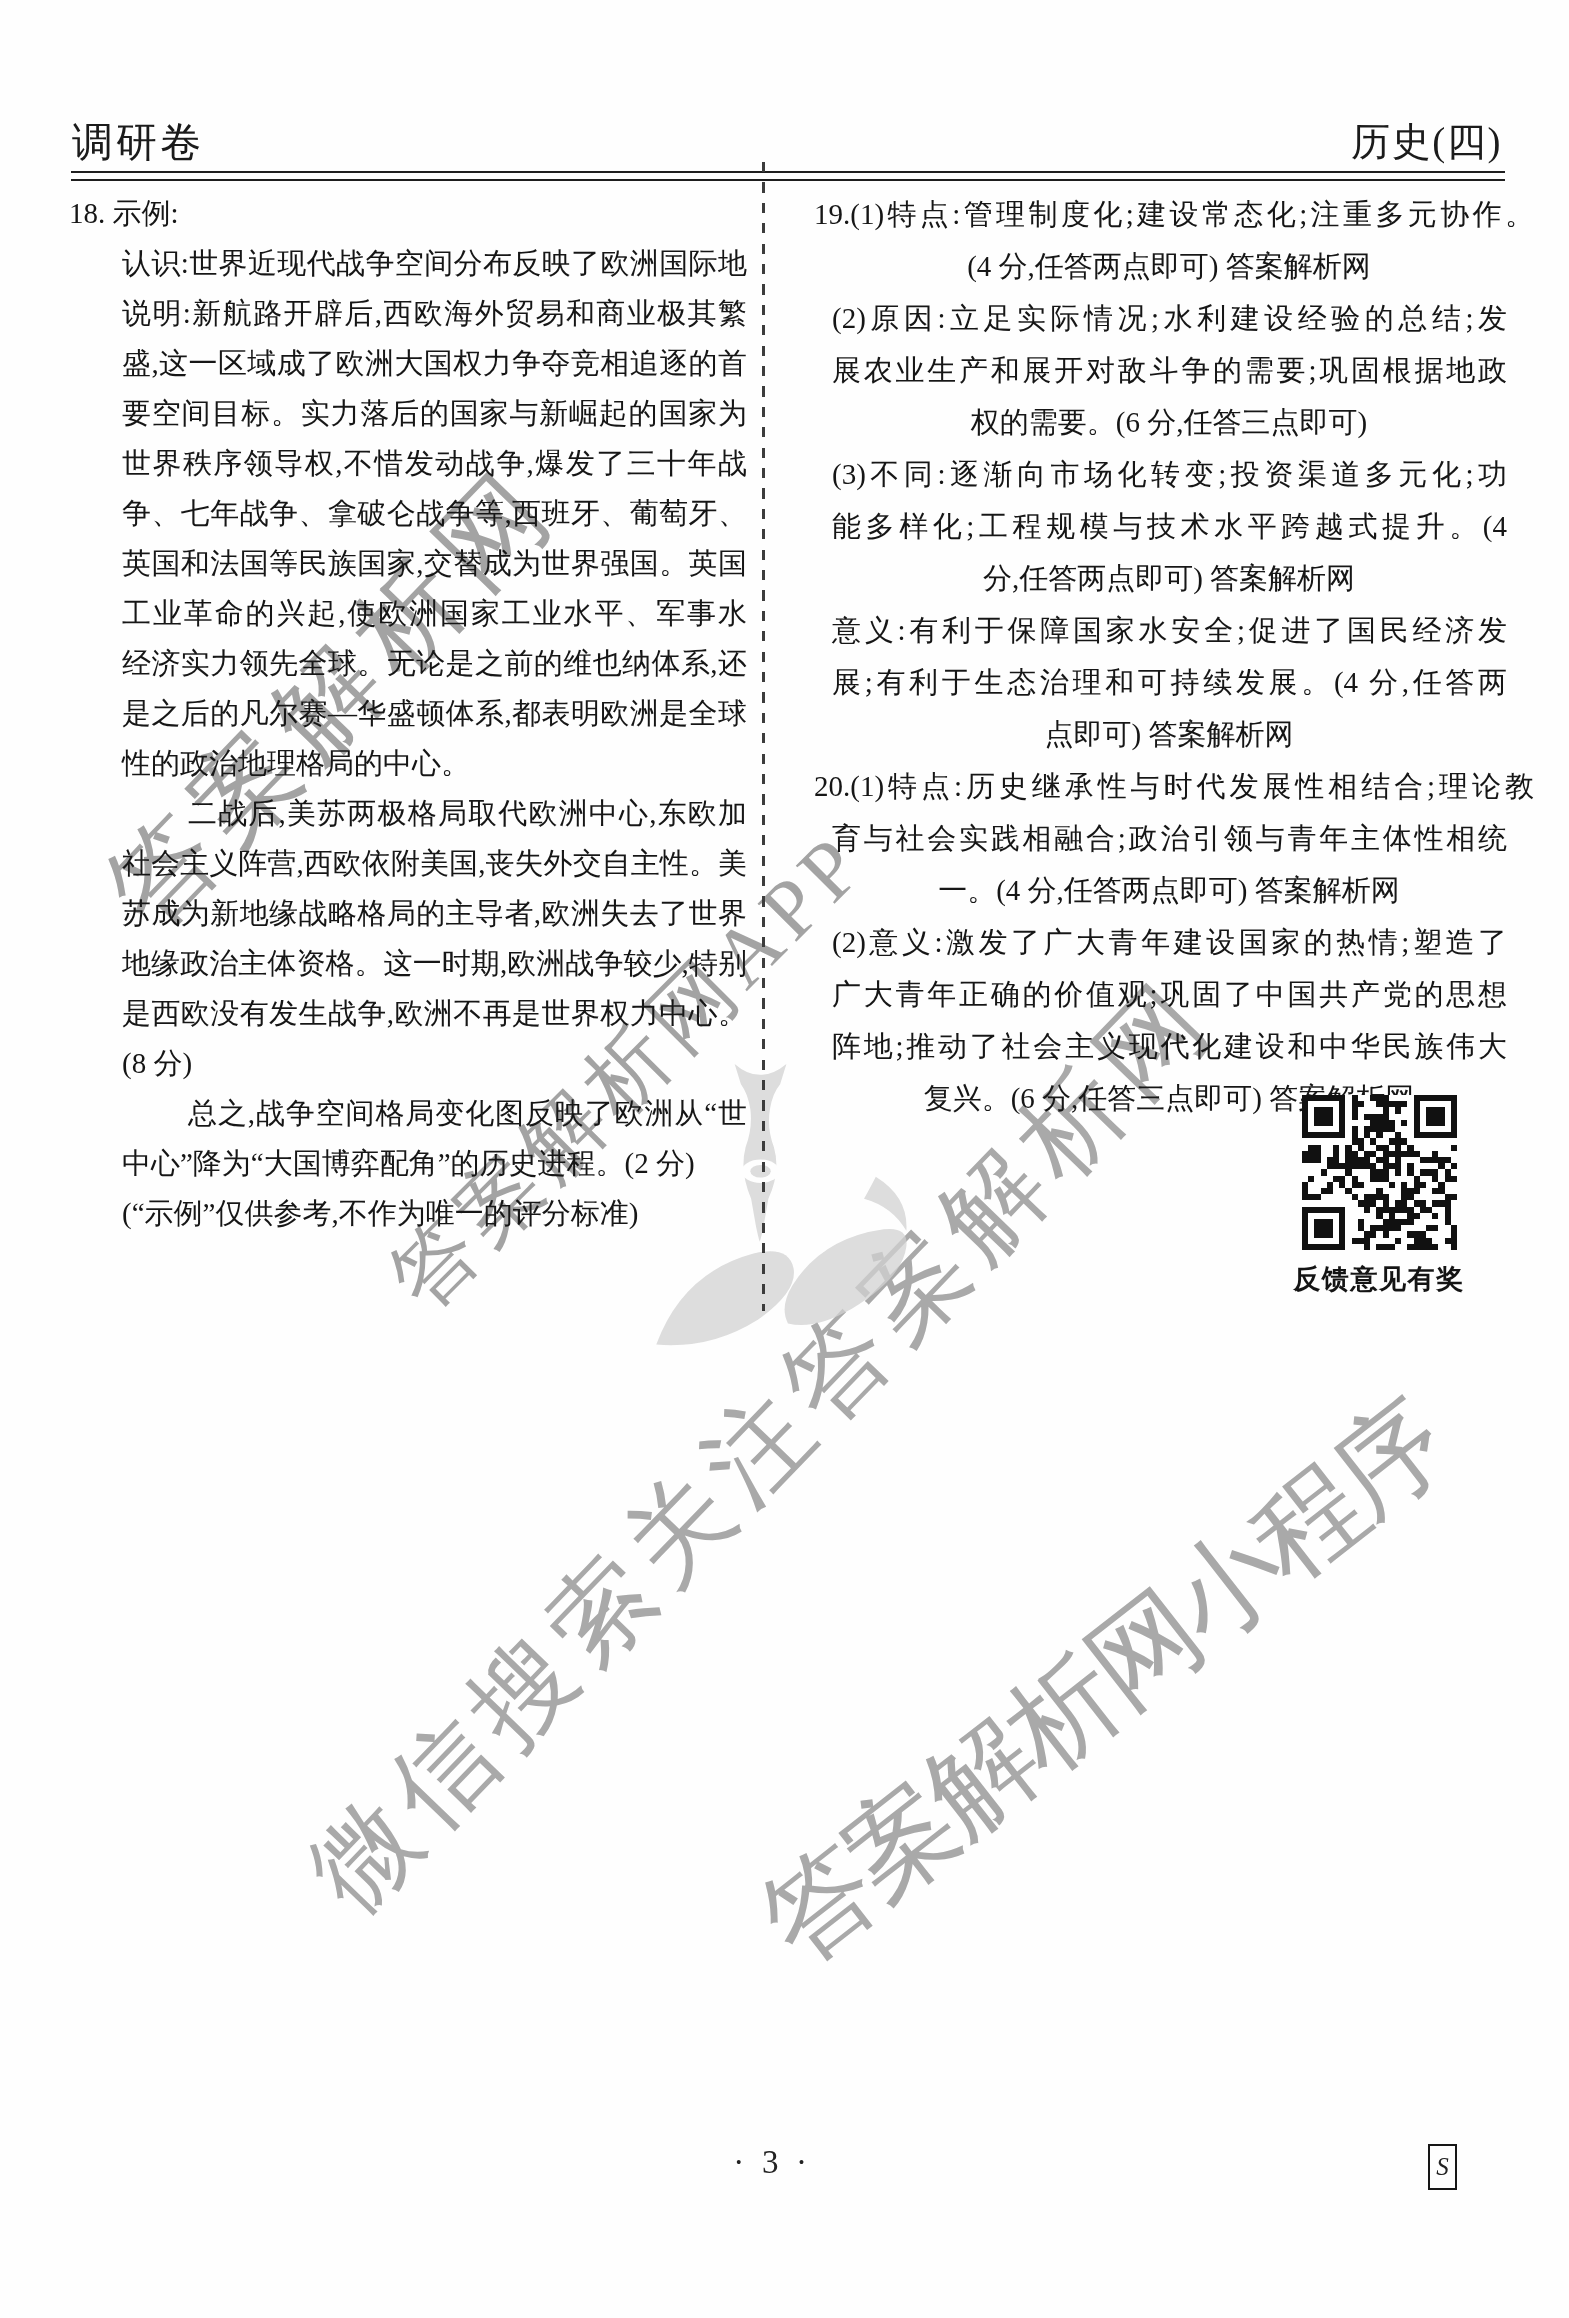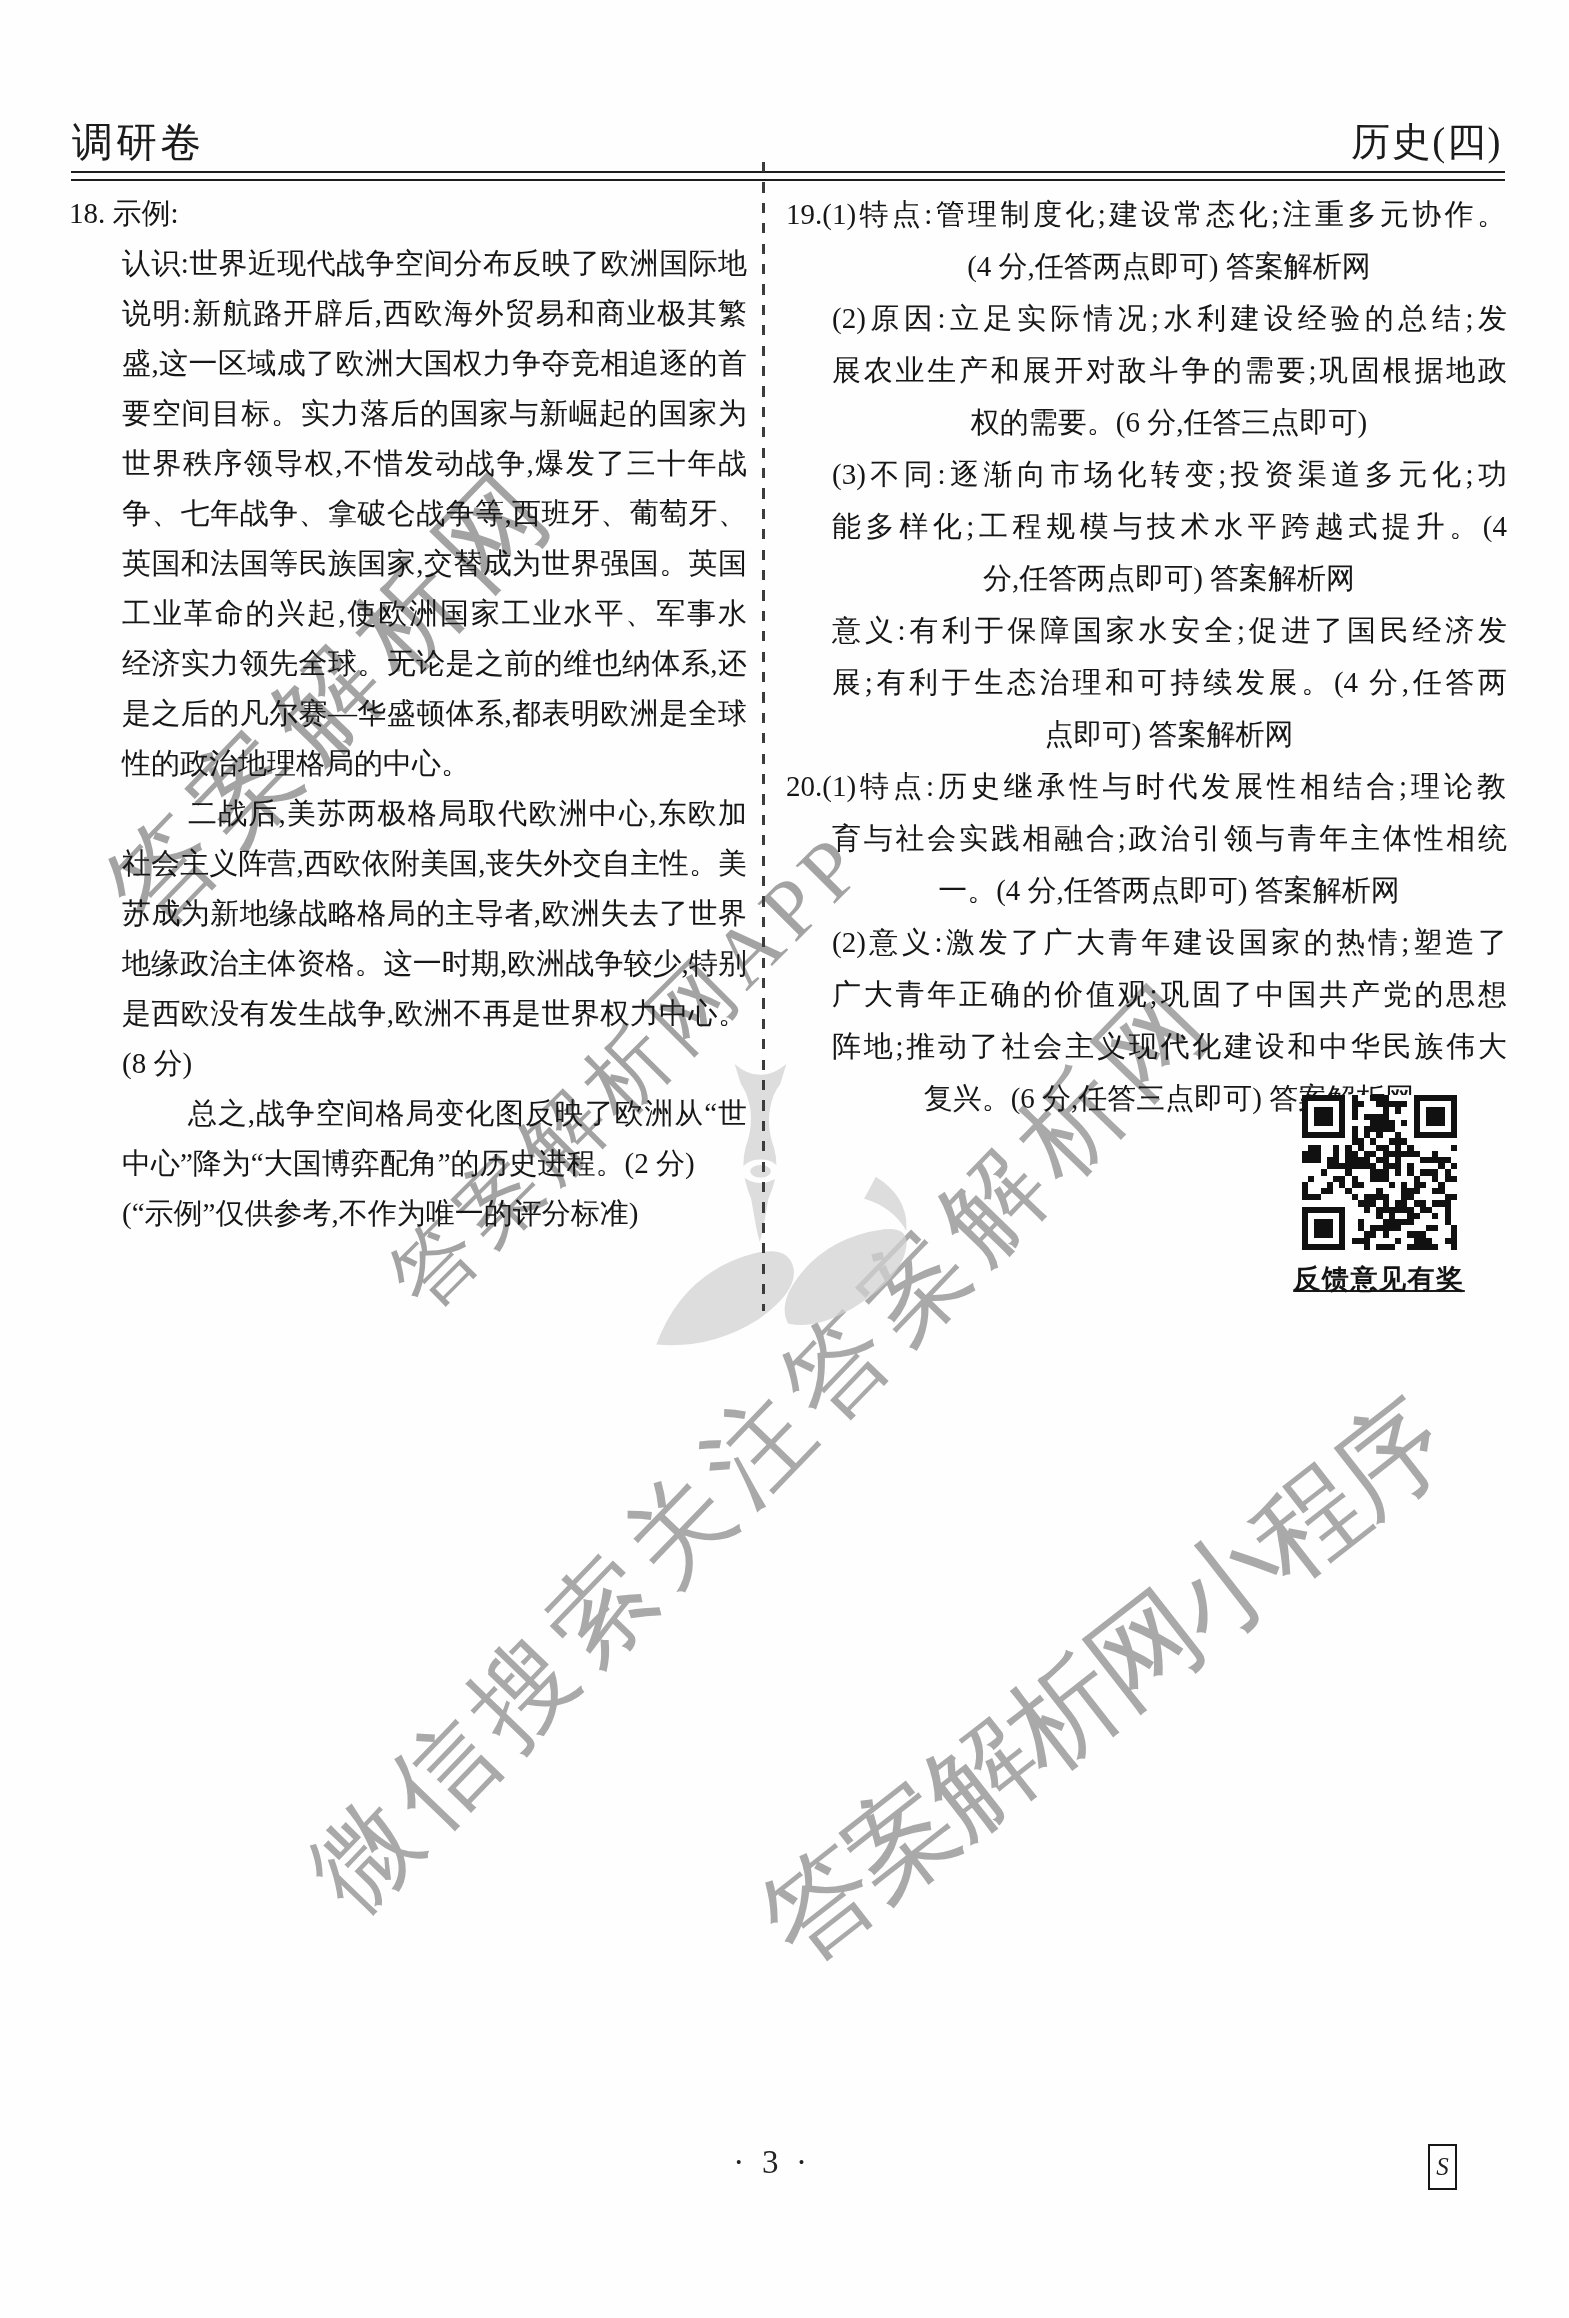--- a/index.html
+++ b/index.html
@@ -21,37 +21,37 @@
   .line{white-space:nowrap; font-size:29px; color:#161616;}
   .col-left  .line{line-height:50px; height:50px;}
   .col-right .line{line-height:52px; height:52px;}
   .col-left  .line.ind-body{padding-left:53px;}
   .col-left  .line.ind-para{padding-left:119px;}
   .col-right .line.ind-body{padding-left:46px;text-align:center;}
   .line.full{text-align:justify; text-align-last:justify; text-justify:inter-character; white-space:normal; overflow:hidden;}
   .col-left  .line.full{width:625px;}
   .col-left  .line.full.ind-para{width:559px;}
   .col-right .line.full{width:675px;}
-  .col-right .line.full.ind-num{width:720px; padding-left:0;}
+  .col-right .line.full.ind-num{width:720px; padding-left:0;margin-left:28px;}
   
   .divider{
     position:absolute; left:762px; top:162px; width:3.1px; height:1149px;
     background:repeating-linear-gradient(to bottom,#3c3c3c 0 10.2px,transparent 10.2px 20.4px);
   }
   
   .wm{position:absolute; white-space:nowrap; color:#949494; opacity:.85;
       font-family:"Liberation Serif","DejaVu Serif",serif; pointer-events:none;}
   .wm1{left:38px;  top:628px;  font-size:104px; letter-spacing:14px; transform:rotate(-46deg);}
   .wm2{left:314px; top:1015px; font-size:83px; letter-spacing:7.8px; transform:rotate(-45deg);}
   .wm3{left:141px; top:1377px; font-size:102px; letter-spacing:11px; transform:rotate(-46deg); color:#9b9b9b;}
   .wm4{left:690px; top:1610px; font-size:108px; letter-spacing:-4.7px; transform:rotate(-38deg); color:#9b9b9b;}
   
   .flower{position:absolute; left:642px; top:1009px; width:270px; height:392px; opacity:.75;}
   
-  .qr-wrap{position:absolute; left:1281px; top:1095px; width:196px; text-align:center;text-decoration:underline;}
+  .qr-wrap{position:absolute; left:1281px; top:1095px; width:196px; text-align:center;}
   .qr-svg{display:block; margin:0 auto; width:155px; height:155px; background:#fff;}
   .qr-caption{margin-top:11px; font-size:27px; font-weight:bold;
       font-family:"Liberation Sans","DejaVu Sans",sans-serif; letter-spacing:1.6px; color:#141414;}
   
   .page-num{position:absolute; left:690px; top:2144px; width:165px; text-align:center;
       font-size:33px; letter-spacing:4.7px; color:#222;}
   .edition-box{position:absolute; left:1428px; top:2144px; width:25px; height:42px;
       border:2.4px solid #161616; display:flex; align-items:center; justify-content:center;}
   .edition-box span{font-size:25px; font-style:italic; font-family:"Liberation Serif",serif; color:#222;}
 </style>

